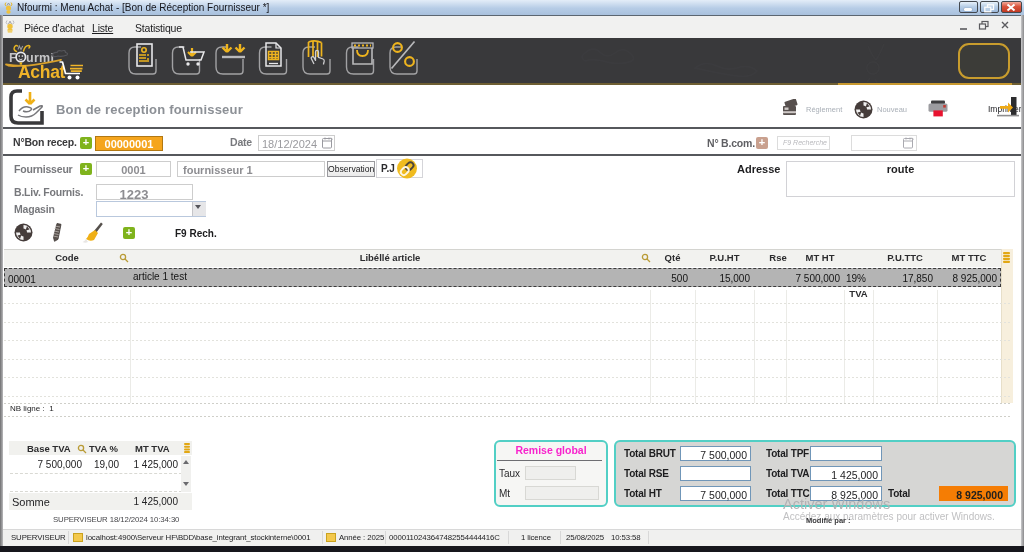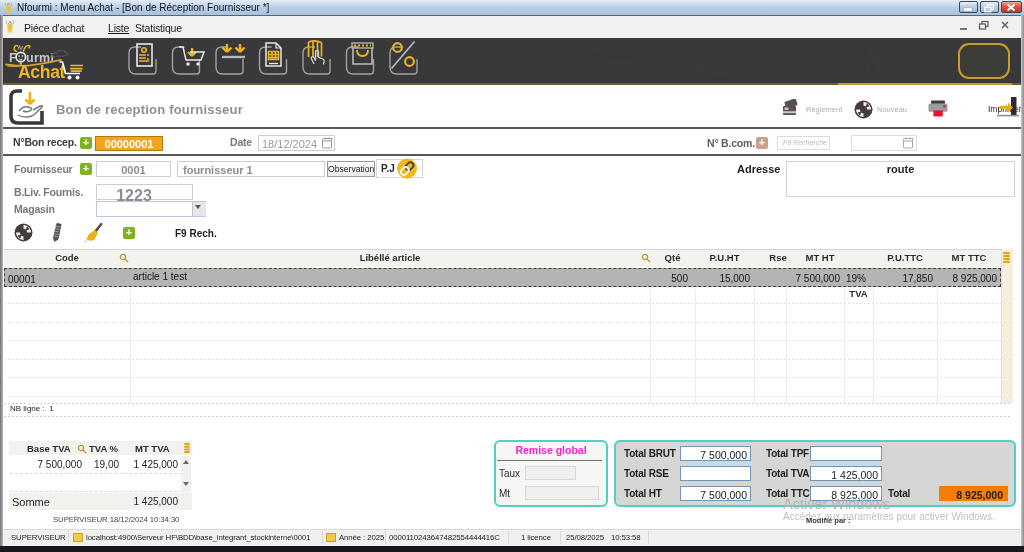--- a/index.html
+++ b/index.html
@@ -73,21 +73,21 @@
     </svg>
   <svg class="ab" style="left:958px;top:20px;" width="56" height="12" viewBox="0 0 56 12">
     <path d="M2 9 h7" stroke="#5a5a5e" stroke-width="1.6"></path>
     <g stroke="#5a5a5e" stroke-width="1.2" fill="none">
         <rect x="24" y="1.5" width="6" height="5"></rect>
         <rect x="21.5" y="4" width="6" height="5" fill="#f1f1f0"></rect>
       </g>
     <path d="M44 2 l6 6 m0 -6 l-6 6" stroke="#5a5a5e" stroke-width="1.4"></path>
   </svg>
   <div class="ab menu-item" style="left:24px;">Piéce d'achat</div>
-  <div class="ab menu-item" style="left:108px;text-decoration:underline;">Liste</div>
+  <div class="ab menu-item" style="left:92px;text-decoration:underline;">Liste</div>
   <div class="ab menu-item" style="left:135px;">Statistique</div>
   <div id="toolbar" class="ab"></div>
   <svg id="toolbar-art" class="ab" style="left:0;top:38px;" width="1024" height="45" viewBox="0 0 1024 45">
 
     <g stroke="#404044" fill="none" stroke-width="1.5" opacity="0.4">
       <path d="M585 15 q8 -8 16 0 q6 6 14 0 q8 -7 16 1 q6 6 -2 8 q-10 3 -22 0 q-14 -4 -22 -1 q-6 -4 0 -8z"></path>
       <path d="M695 30 q10 -8 22 -2 q10 5 20 2 q12 -4 20 3 q-6 7 -20 5 q-16 -2 -42 -8z"></path>
       <path d="M868 8 q4 10 8 14 m8 -16 q-4 10 -8 16 m-4 2 a6 6 0 1 0 2 12 a6 6 0 1 0 -2 -12 m-2 16 l-3 4 m8 -3 l2 4"></path>
     </g>
 
@@ -256,21 +256,21 @@
   <div class="ab" style="left:381px;top:163px;font-size:10px;font-weight:bold;color:#2a2a2c;">P.J</div>
   <svg class="ab" style="left:396px;top:158px;" width="22" height="21" viewBox="0 0 22 21">
     <circle cx="11" cy="10.5" r="10" fill="#f0bb1f"></circle>
     <g transform="rotate(45 11 10.5)" fill="none">
       <rect x="8.2" y="2.8" width="6" height="8.6" rx="3" stroke="#4e4639" stroke-width="1.9"></rect>
       <rect x="8.2" y="9.6" width="6" height="8.6" rx="3" stroke="#fdf6e3" stroke-width="1.9"></rect>
     </g>
   </svg>
   <div class="ab glbl" style="left:14px;top:186px;">B.Liv. Fournis.</div>
   <div class="ab fld" style="left:96px;top:184px;width:97px;height:16px;"></div>
-  <div class="ab" style="left:96px;top:187px;width:76px;text-align:center;font-size:16px;font-weight:bold;color:#8d8d91;">1223</div>
+  <div class="ab" style="left:96px;top:187px;width:76px;text-align:center;font-size:13px;font-weight:bold;color:#8d8d91;">1223</div>
   <div class="ab glbl" style="left:14px;top:203px;">Magasin</div>
   <div class="ab fld" style="left:96px;top:201px;width:110px;height:16px;border-color:#b9c8dd;"></div>
   <div class="ab" style="left:192px;top:202px;width:13px;height:14px;background:#e6e6e8;border-left:1px solid #c5c5c9;"></div>
   <div class="ab" style="left:195px;top:205px;width:0;height:0;border-left:3.5px solid transparent;border-right:3.5px solid transparent;border-top:4.5px solid #55555b;"></div>
   <div class="ab" style="left:737px;top:163px;font-size:11px;font-weight:bold;color:#1f1f21;">Adresse</div>
   <div class="ab" style="left:786px;top:161px;width:229px;height:36px;border:1px solid #d2d2d6;box-sizing:border-box;"></div>
   <div class="ab" style="left:786px;top:163px;width:229px;text-align:center;font-size:11px;font-weight:bold;color:#1f1f21;">route</div>
   
   <svg class="ab" style="left:14px;top:223px;" width="19" height="19" viewBox="0 0 19 19">
     <circle cx="9.5" cy="9.5" r="9" fill="#453c3a"></circle>

